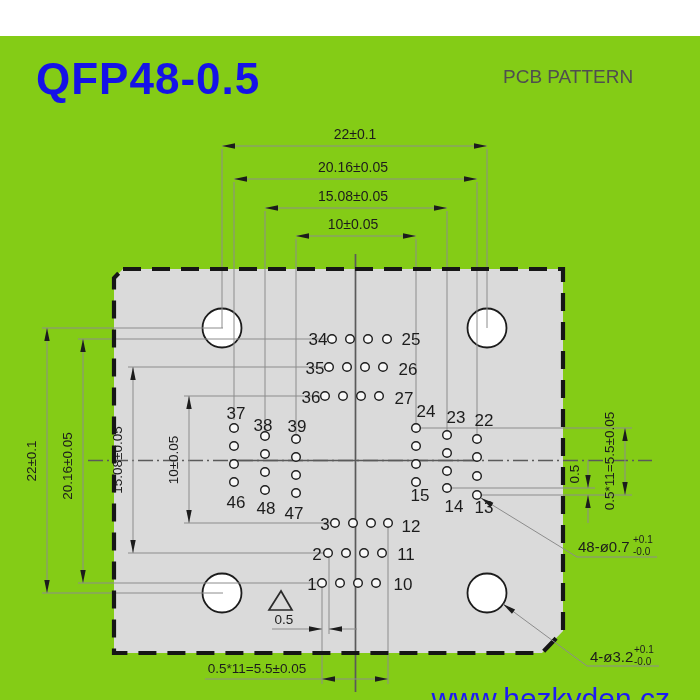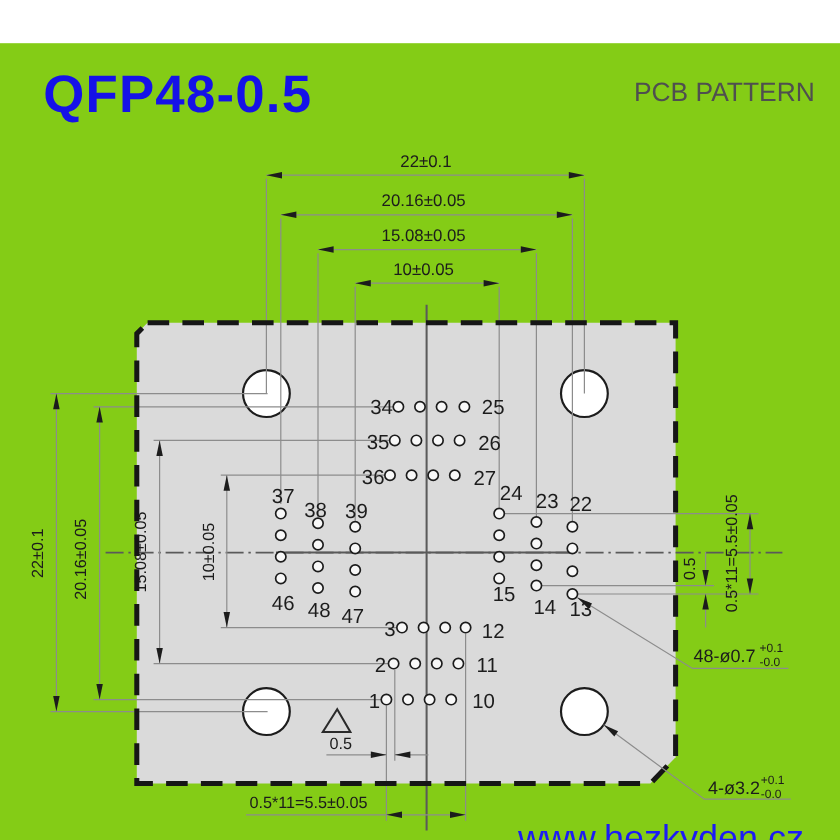--- a/index.html
+++ b/index.html
@@ -1,21 +1,21 @@
 <!DOCTYPE html>
 <html><head>
 <meta charset="utf-8">
 <style>
   html,body{margin:0;padding:0;background:#ffffff;}
   #stage{position:relative;width:700px;height:700px;background:#84cc16;overflow:hidden;
          font-family:"Liberation Sans", sans-serif;margin-top:36px;}
   #title{position:absolute;left:36px;top:18px;font-size:44px;font-weight:bold;
          letter-spacing:1px;color:#1512e8;}
-  #subtitle{position:absolute;left:503px;top:28px;width:176px;text-align:right;
-            font-size:22px;line-height:26px;color:#4f4f4f;}
+  #subtitle{position:absolute;left:503px;top:28px;width:176px;text-align:left;
+            font-size:19px;line-height:26px;color:#4f4f4f;}
   #website{position:absolute;left:430px;top:646px;width:240px;text-align:right;
            font-size:30px;color:#1b1bf5;cursor:pointer;}
   svg{position:absolute;left:0;top:0;}
   text{fill:#1c1c1c;}
 </style>
 </head>
 <body>
 
 <div id="stage">
   <div id="title">QFP48-0.5</div>

